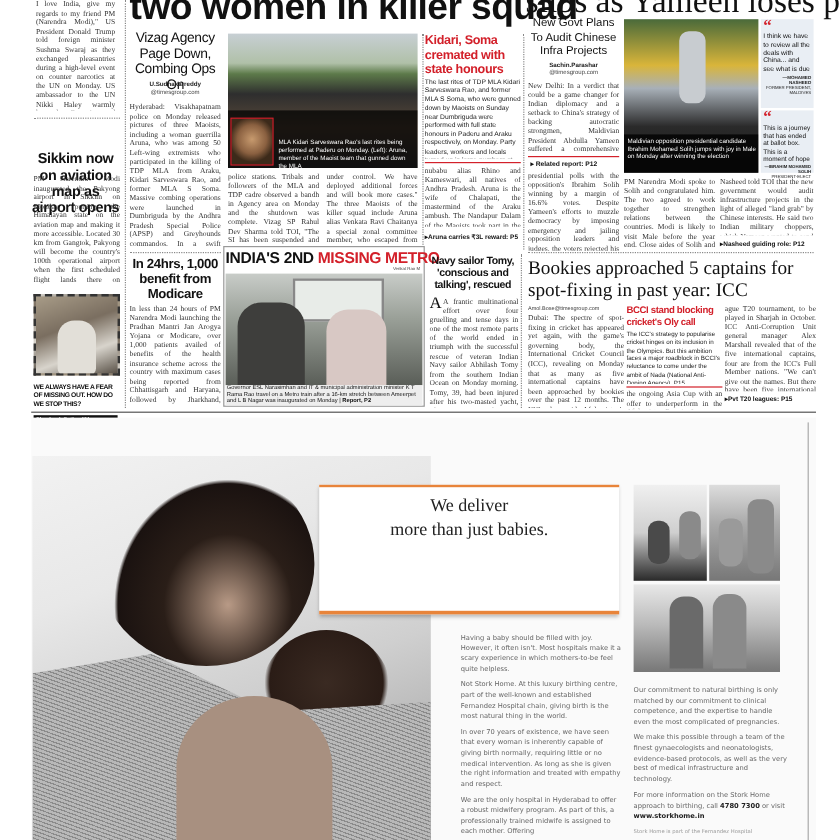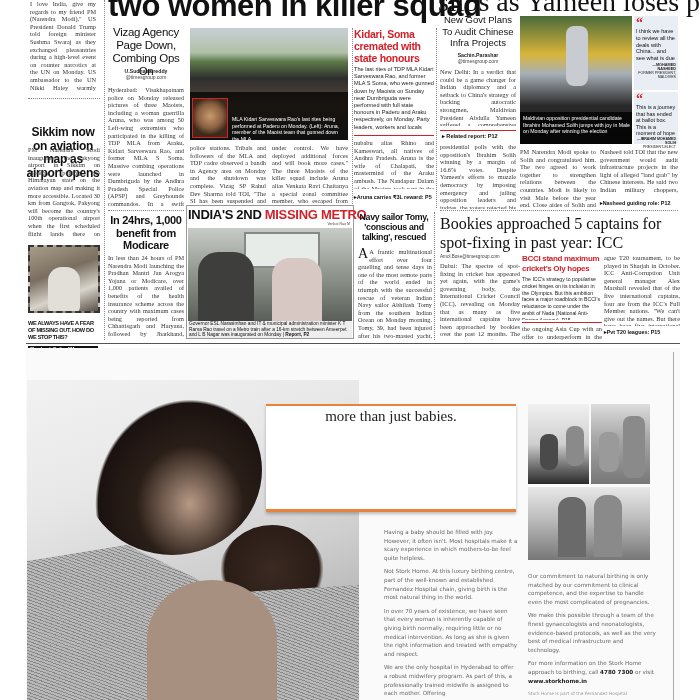--- a/index.html
+++ b/index.html
@@ -146,21 +146,21 @@
 <div class="abs body-text" style="left:358px; top:248px; width:74px; height:92px;">
   <span class="dropcap">A</span><span>A frantic multinational effort over four gruelling and tense days in one of the most remote parts of the world ended in triumph with the successful rescue of veteran Indian Navy sailor Abhilash Tomy from the southern Indian Ocean on Monday morning. Tomy, 39, had been injured after his two-masted yacht, Thuriya, was caught in a storm more than 5,000 km south of Kanyakumari and 3,000 km west of the Australian coast. Tomy is a commander with the Navy. P8</span>
 </div>
 <div class="abs vdots" style="left:434px; top:212px; height:128px;"></div>
 
 <div class="abs" style="left:440px; top:214px; width:240px; font-family:'Liberation Serif',serif; font-size:16px; line-height:19px; color:#111;">Bookies approached 5 captains for spot-fixing in past year: ICC</div>
 <div class="abs byline" style="left:440px; top:254px; width:76px; text-align:left; font-size:4.6px;">Amol.Bose@timesgroup.com</div>
 <div class="abs body-text" style="left:440px; top:262px; width:80px; height:78px;">
   <span>Dubai: The spectre of spot-fixing in cricket has appeared yet again, with the game's governing body, the International Cricket Council (ICC), revealing on Monday that as many as five international captains have been approached by bookies over the past 12 months. The ICC also said Afghanistan's wicketkeeper-batsman Mohammad Shahzad had been approached during</span>
 </div>
-<div class="abs cond hl-red" style="left:522px; top:254px; width:80px; font-size:8px; line-height:9.5px;">BCCI stand maximum cricket's Oly hopes</div>
+<div class="abs cond hl-red" style="left:522px; top:254px; width:80px; font-size:8px; line-height:9.5px;">BCCI stand blocking cricket's Oly call</div>
 <div class="abs" style="left:522px; top:276px; width:80px; height:44px; font-family:'Liberation Sans',sans-serif; font-size:5.2px; line-height:6.8px; color:#222; overflow:hidden;">
   <span>The ICC's strategy to popularise cricket hinges on its inclusion in the Olympics. But this ambition faces a major roadblock in BCCI's reluctance to come under the ambit of Nada (National Anti-Doping Agency). P15</span>
 </div>
 <div class="abs" style="left:522px; top:322px; width:80px; border-top:1.2px solid #d3202a;"></div>
 <div class="abs body-text" style="left:522px; top:325px; width:80px; height:16px;">
   <span>the ongoing Asia Cup with an offer to underperform in the Afghanistan Premier Le-</span>
 </div>
 <div class="abs body-text" style="left:604px; top:254px; width:76px; height:72px;">
   <span>ague T20 tournament, to be played in Sharjah in October. ICC Anti-Corruption Unit general manager Alex Marshall revealed that of the five international captains, four are from the ICC's Full Member nations. "We can't give out the names. But there have been five international captains who reported suspicious approaches," Marshall said at the ICC headquarters on Monday.</span>
 </div>
@@ -172,20 +172,21 @@
 </div>
 
 <div class="abs" style="left:27px; top:380px; width:332px; height:320px; background:linear-gradient(160deg,#f2f2f2 0%,#e8e8e8 30%,#cfcfcf 60%,#9a9a9a 100%); overflow:hidden;">
   <div style="position:absolute; left:55px; top:5px; width:180px; height:170px; border-radius:50%; background:radial-gradient(ellipse at 60% 70%, #b89a86 0%, #2a1e18 35%, #1a1210 60%, transparent 62%);"></div>
   <div style="position:absolute; left:190px; top:145px; width:110px; height:110px; border-radius:50%; background:radial-gradient(circle at 50% 40%, #3a2a22 0%, #2a1c16 55%, transparent 60%);"></div>
   <div style="position:absolute; left:0; top:165px; width:332px; height:160px; background:repeating-linear-gradient(20deg,#8a8a8a 0 1px,#b8b8b8 1px 3px); clip-path:polygon(0 10%,30% 0,60% 30%,100% 25%,100% 100%,0 100%);"></div>
   <div style="position:absolute; left:120px; top:200px; width:130px; height:120px; border-radius:50% 50% 0 0; background:#a89080;"></div>
 </div>
 
 <div class="abs" style="left:266px; top:404px; width:250px; height:108px; background:#fff; border-top:2px solid #e8843a; border-bottom:3px solid #e8843a; box-shadow:0 2px 3px rgba(0,0,0,0.25); text-align:center; font-family:'Liberation Serif',serif; color:#222;">
+  <div style="font-size:15px; line-height:20px; margin-top:6px;">We deliver</div>
   <div style="font-size:15px; line-height:20px;">more than just babies.</div>
 </div>
 
 <div class="abs ad-text" style="left:384px; top:528px; width:134px; height:172px; overflow:hidden;">
   <p>Having a baby should be filled with joy. However, it often isn't. Most hospitals make it a scary experience in which mothers-to-be feel quite helpless.</p>
   <p>Not Stork Home. At this luxury birthing centre, part of the well-known and established Fernandez Hospital chain, giving birth is the most natural thing in the world.</p>
   <p>In over 70 years of existence, we have seen that every woman is inherently capable of giving birth normally, requiring little or no medical intervention. As long as she is given the right information and treated with empathy and respect.</p>
   <p>We are the only hospital in Hyderabad to offer a robust midwifery program. As part of this, a professionally trained midwife is assigned to each mother. Offering</p>
 </div>
 

